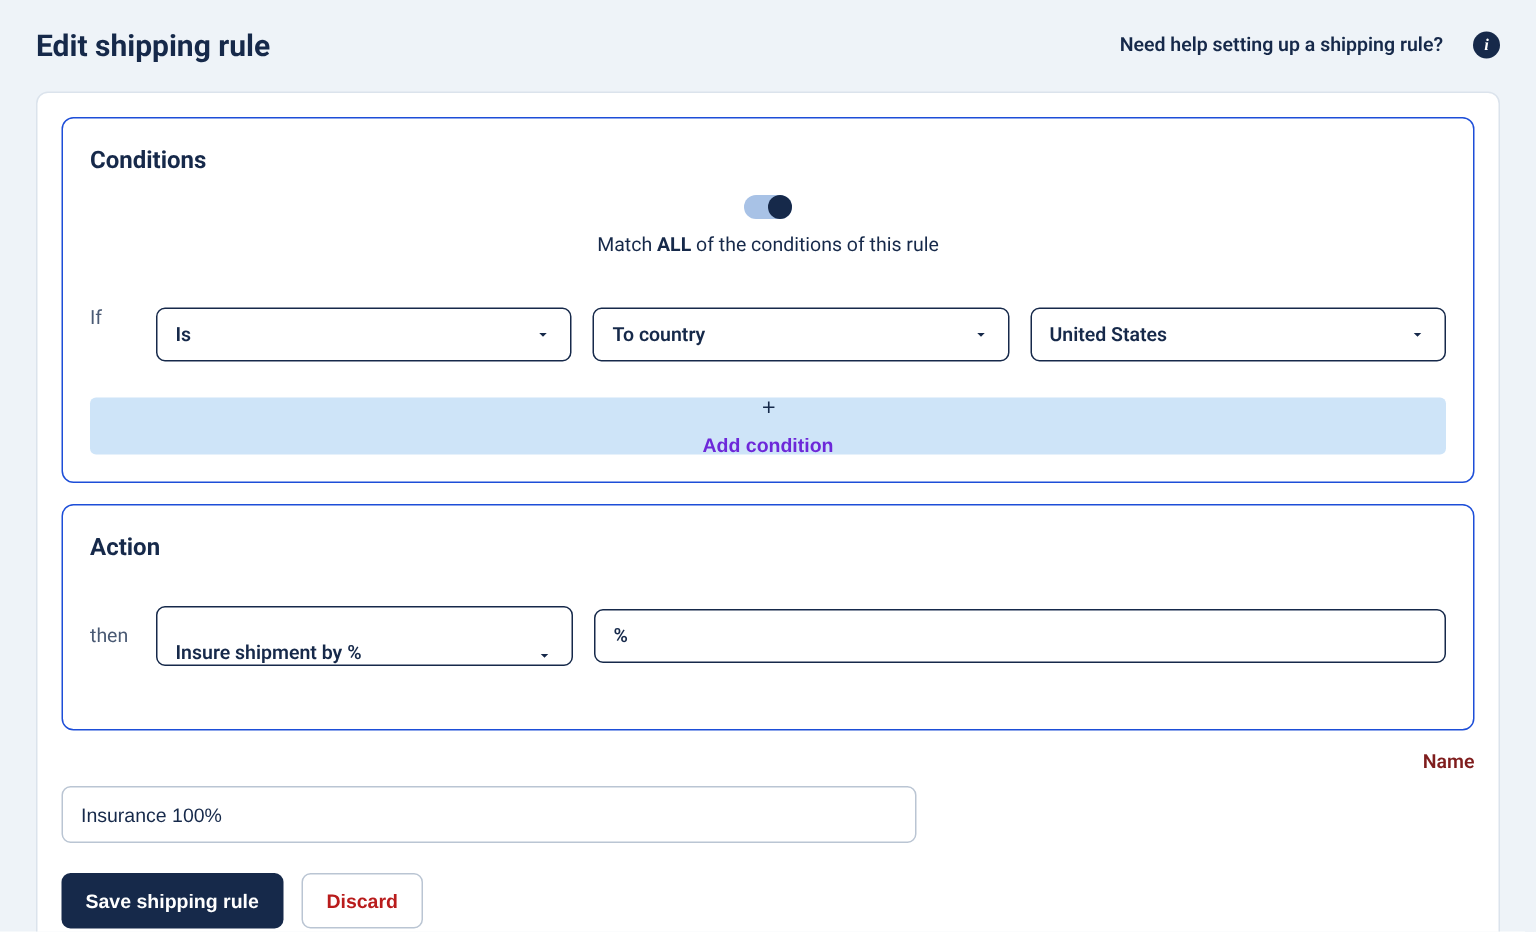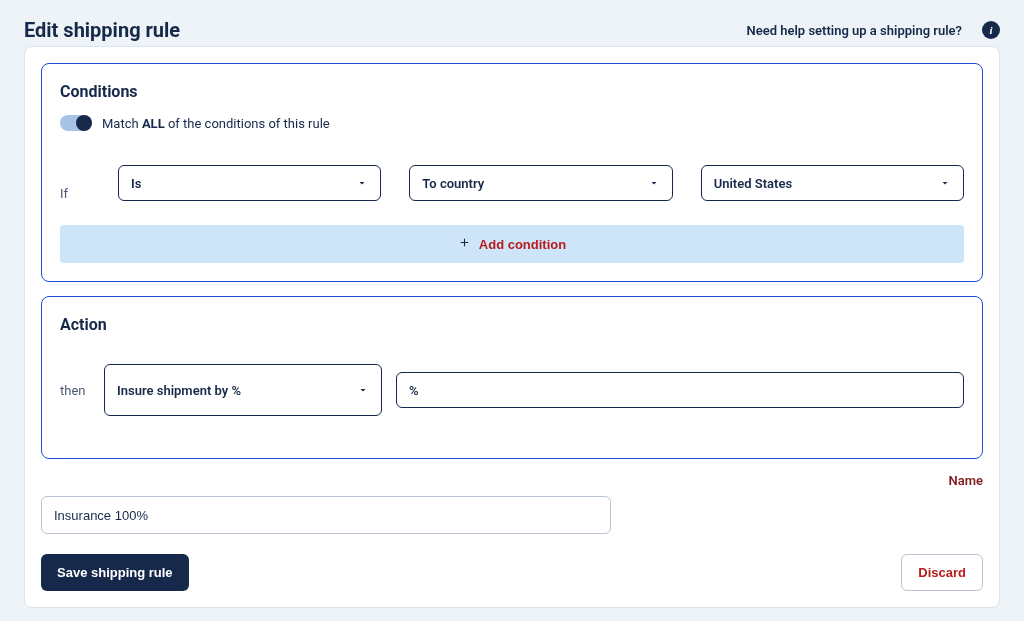--- a/index.html
+++ b/index.html
@@ -13,21 +13,21 @@
       color: #0f2a4a;
       font-size: 14px;
       width: 1024px;
       height: 621px;
       padding: 18px 24px;
     }
     .top-row {
       display: flex;
       justify-content: space-between;
       align-items: center;
-      margin-bottom: 4px;
+      margin-bottom: 19px;
     }
     .page-title {
       font-size: 20px;
       font-weight: 700;
       color: #16294a;
     }
     .help-group {
       display: flex;
       align-items: center;
       gap: 20px;
@@ -68,20 +68,21 @@
       font-size: 16px;
       font-weight: 700;
       color: #16294a;
       margin-bottom: 14px;
     }
     .match-row {
       display: flex;
       align-items: center;
       gap: 10px;
       margin-bottom: 20px;
+      flex-direction: column;
     }
     .toggle {
       width: 32px;
       height: 16px;
       background: #a8c2e6;
       border-radius: 10px;
       position: relative;
       cursor: pointer;
     }
     .toggle-knob {
@@ -95,22 +96,22 @@
     }
     .match-text {
       font-size: 13px;
       color: #16294a;
     }
     .match-strong {
       font-weight: 700;
     }
     .rule-row {
       display: flex;
-      align-items: flex-end;
-      gap: 28px;
+      align-items: flex-start;
+      gap: 14px;
       margin-bottom: 24px;
       margin-top: 34px;
     }
     .row-label {
       width: 30px;
       font-size: 13px;
       color: #4a5a74;
     }
     .select {
       flex: 1;
@@ -145,22 +146,23 @@
       height: 38px;
       background: #cee4f8;
       border: none;
       border-radius: 4px;
       display: flex;
       align-items: center;
       justify-content: center;
       gap: 8px;
       font-size: 13px;
       font-weight: 600;
-      color: #b91c1c;
-      cursor: pointer;
+      color: #6d28d9;
+      cursor: pointer;
+      flex-direction: column;
     }
     .plus-icon svg {
       width: 13px;
       height: 13px;
       fill: #16294a;
     }
     .value-input-wrap {
       flex: 2;
       height: 36px;
       border: 1px solid #16294a;
@@ -201,21 +203,20 @@
       border: 1px solid #bac5d3;
       border-radius: 6px;
       padding: 0 12px;
       font-size: 13px;
       color: #16294a;
       outline: none;
     }
     .footer-btns {
       display: flex;
       gap: 12px;
-      justify-content: space-between;
     }
     .btn-primary {
       background: #16294a;
       color: #fff;
       border: none;
       border-radius: 6px;
       padding: 10px 16px;
       font-size: 13px;
       font-weight: 600;
       cursor: pointer;
@@ -232,26 +233,26 @@
     }
     .actions-row {
       display: flex;
       align-items: center;
       gap: 14px;
       margin-top: 30px;
       margin-bottom: 24px;
     }
     .select-action {
       flex: 0 0 278px;
-      height: 52px;
+      height: 40px;
       border: 1px solid #16294a;
       border-radius: 6px;
       background: #fff;
       display: flex;
-      align-items: center;
+      align-items: flex-end;
       justify-content: space-between;
       padding: 0 12px;
       font-size: 13px;
       font-weight: 600;
       color: #16294a;
       cursor: pointer;
     }
   </style>
 </head>
 <body>

